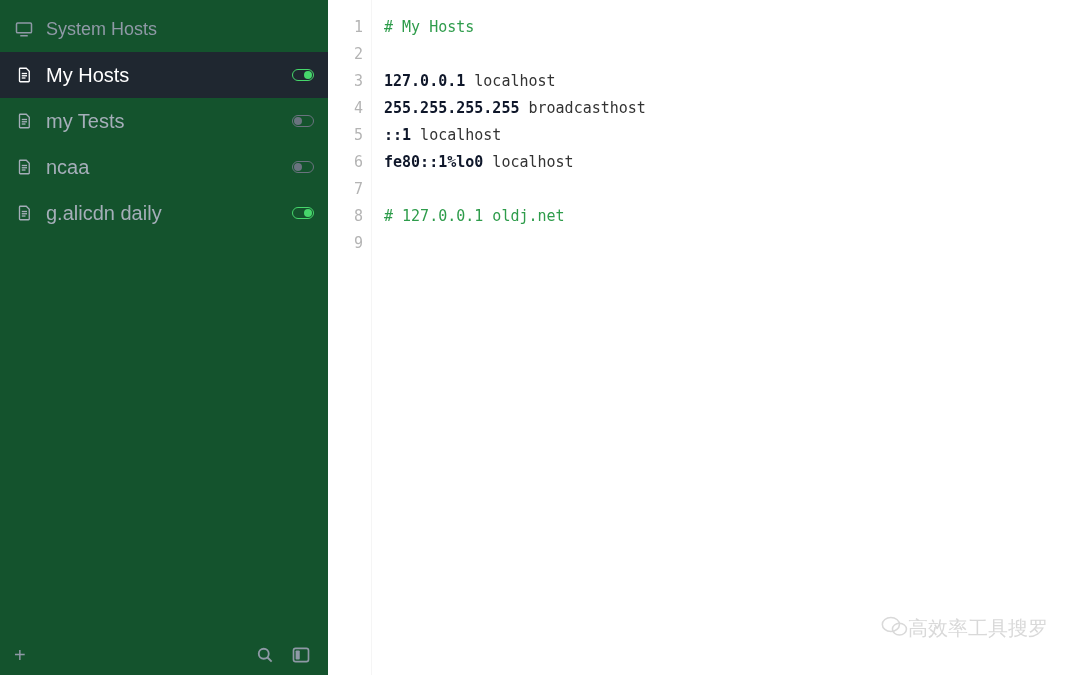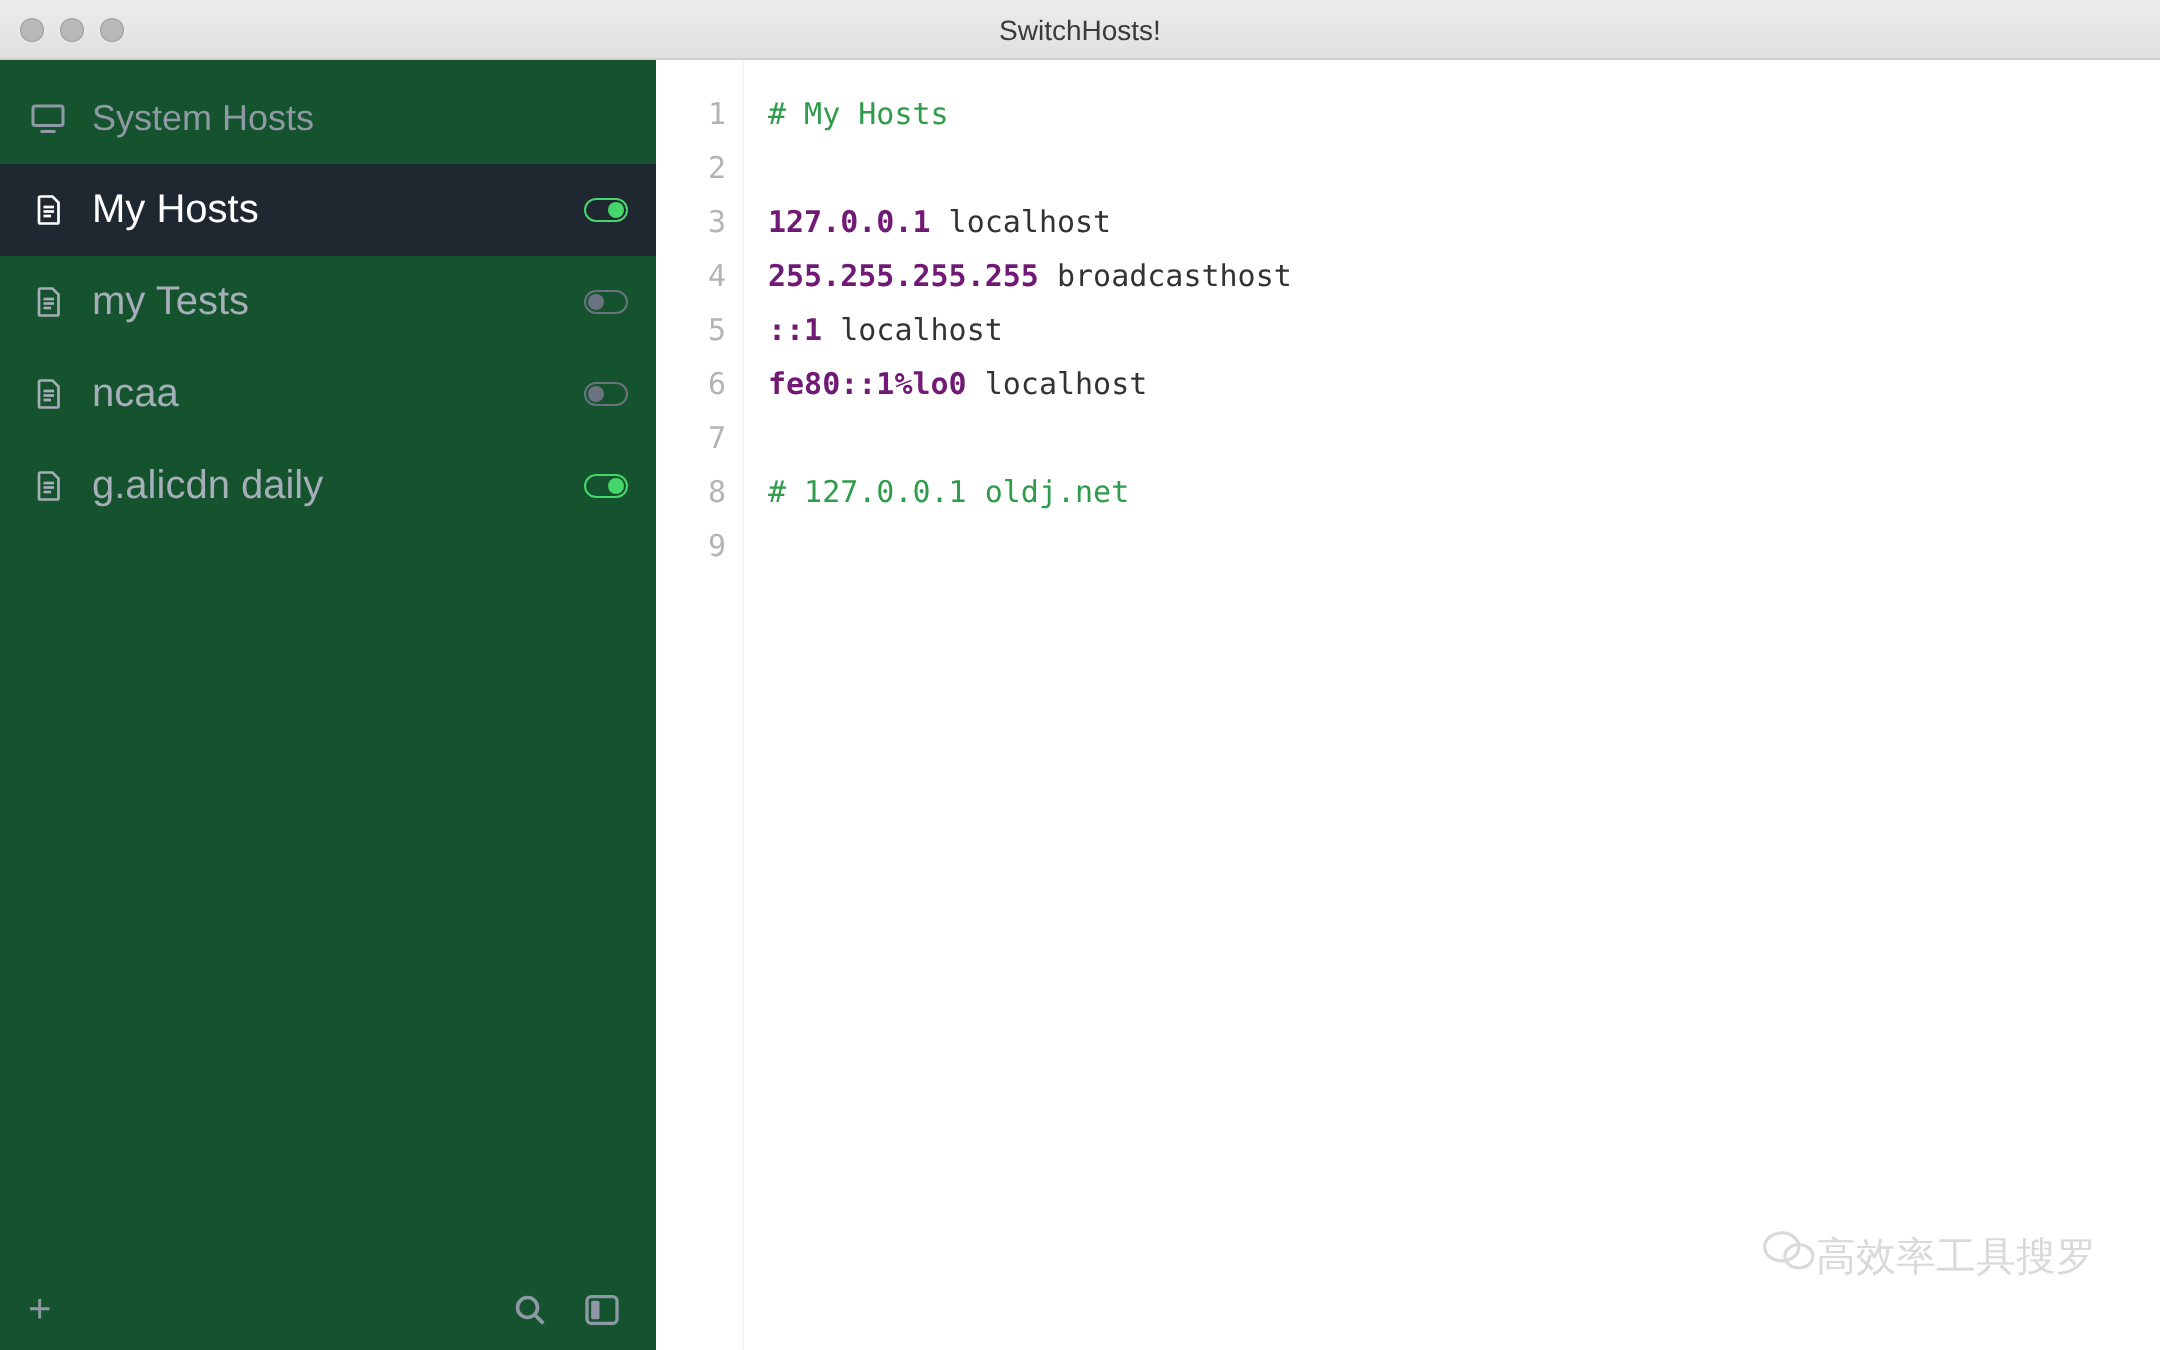--- a/index.html
+++ b/index.html
@@ -63,44 +63,36 @@
     flex: 1; background: #ffffff; display: flex; font-family: "Menlo", "Consolas", monospace;
     font-size: 15px; line-height: 27px;
   }
   .gutter {
     width: 44px; text-align: right; color: #b4b4b4; padding: 14px 8px 0 0;
     user-select: none;
 	border-right: 1px solid #f5f5f5;
   }
   .code { flex: 1; padding: 14px 0 0 12px; color: #333; white-space: pre; }
   .tok-comment { color: #2e9c4b; }
-  .tok-ip { color: #701a75; font-weight: 600; text-align: center; }
+  .tok-ip { color: #0f172a; font-weight: 600; text-align: center; }
 
   
   .watermark {
     position: absolute; right: 32px; bottom: 30px; display: flex; align-items: center;
     color: #d9d9d9; font-size: 20px; pointer-events: none; font-family: "PingFang SC", "Microsoft YaHei", sans-serif;
   }
   .watermark svg { width: 28px; height: 28px; }
 
   .window { position: relative; }
 </style>
 </head>
 <body>
 
 <div class="window">
 
-  <div class="titlebar">
-    <div class="traffic">
-      <span class="tl-dot"></span>
-      <span class="tl-dot"></span>
-      <span class="tl-dot"></span>
-    </div>
-    <div class="title">SwitchHosts!</div>
-  </div>
 
   <div class="body">
 
     <div class="sidebar">
       <div class="side-list">
 
         <div class="side-item system">
           <span class="side-ico">
             <svg viewBox="0 0 24 24" fill="none" stroke="currentColor" stroke-width="2">
               <rect x="2" y="4" width="20" height="13" rx="1.5"></rect>

